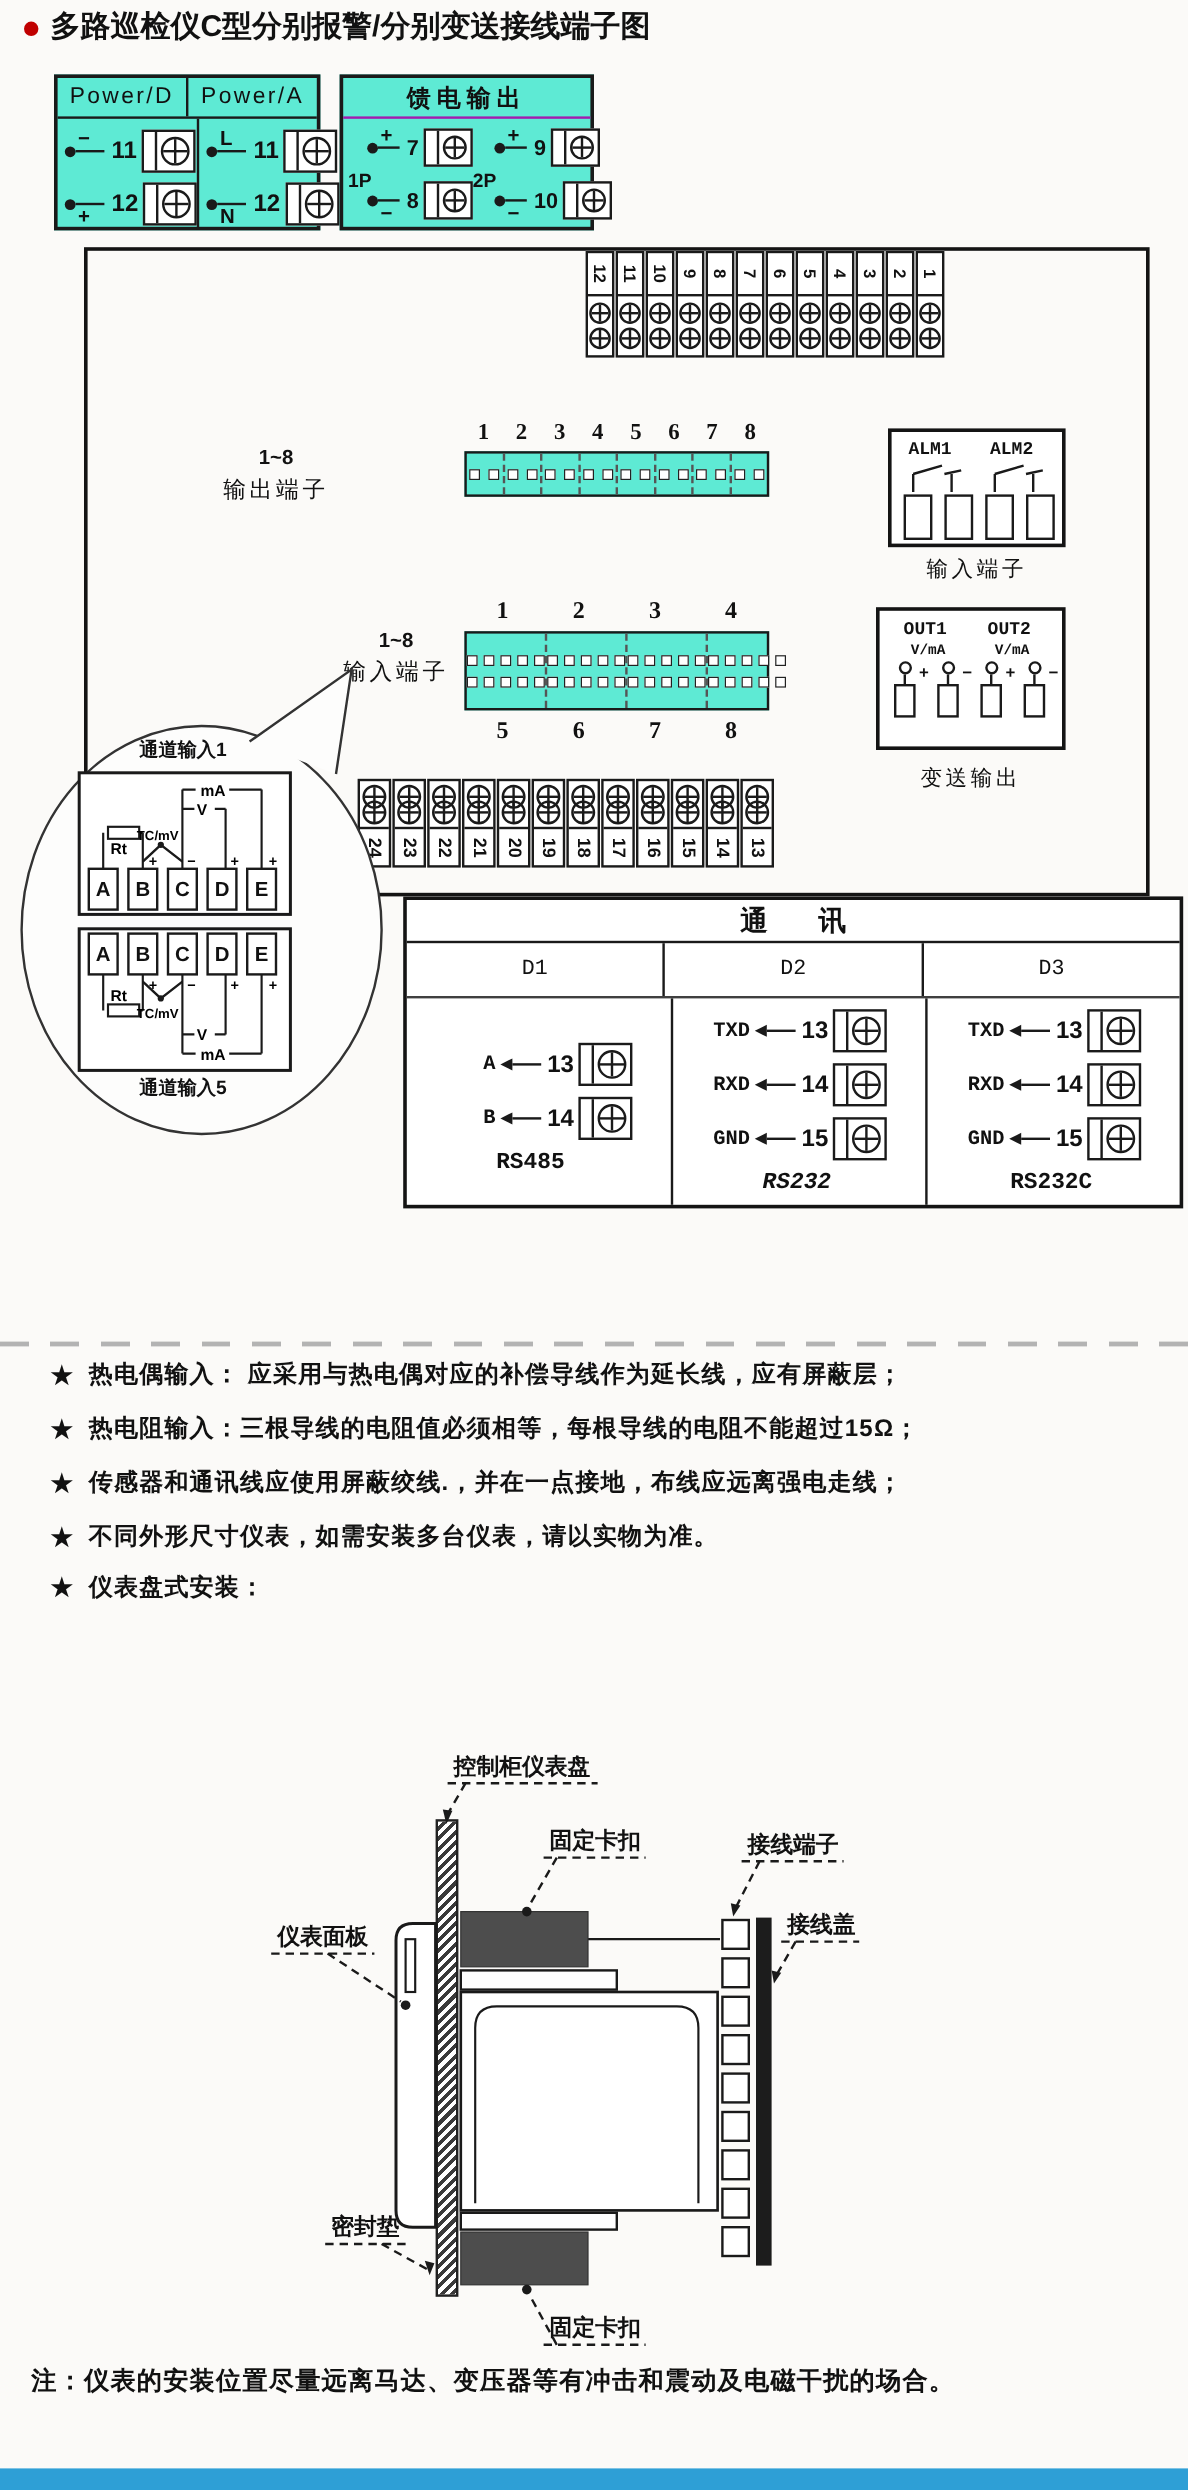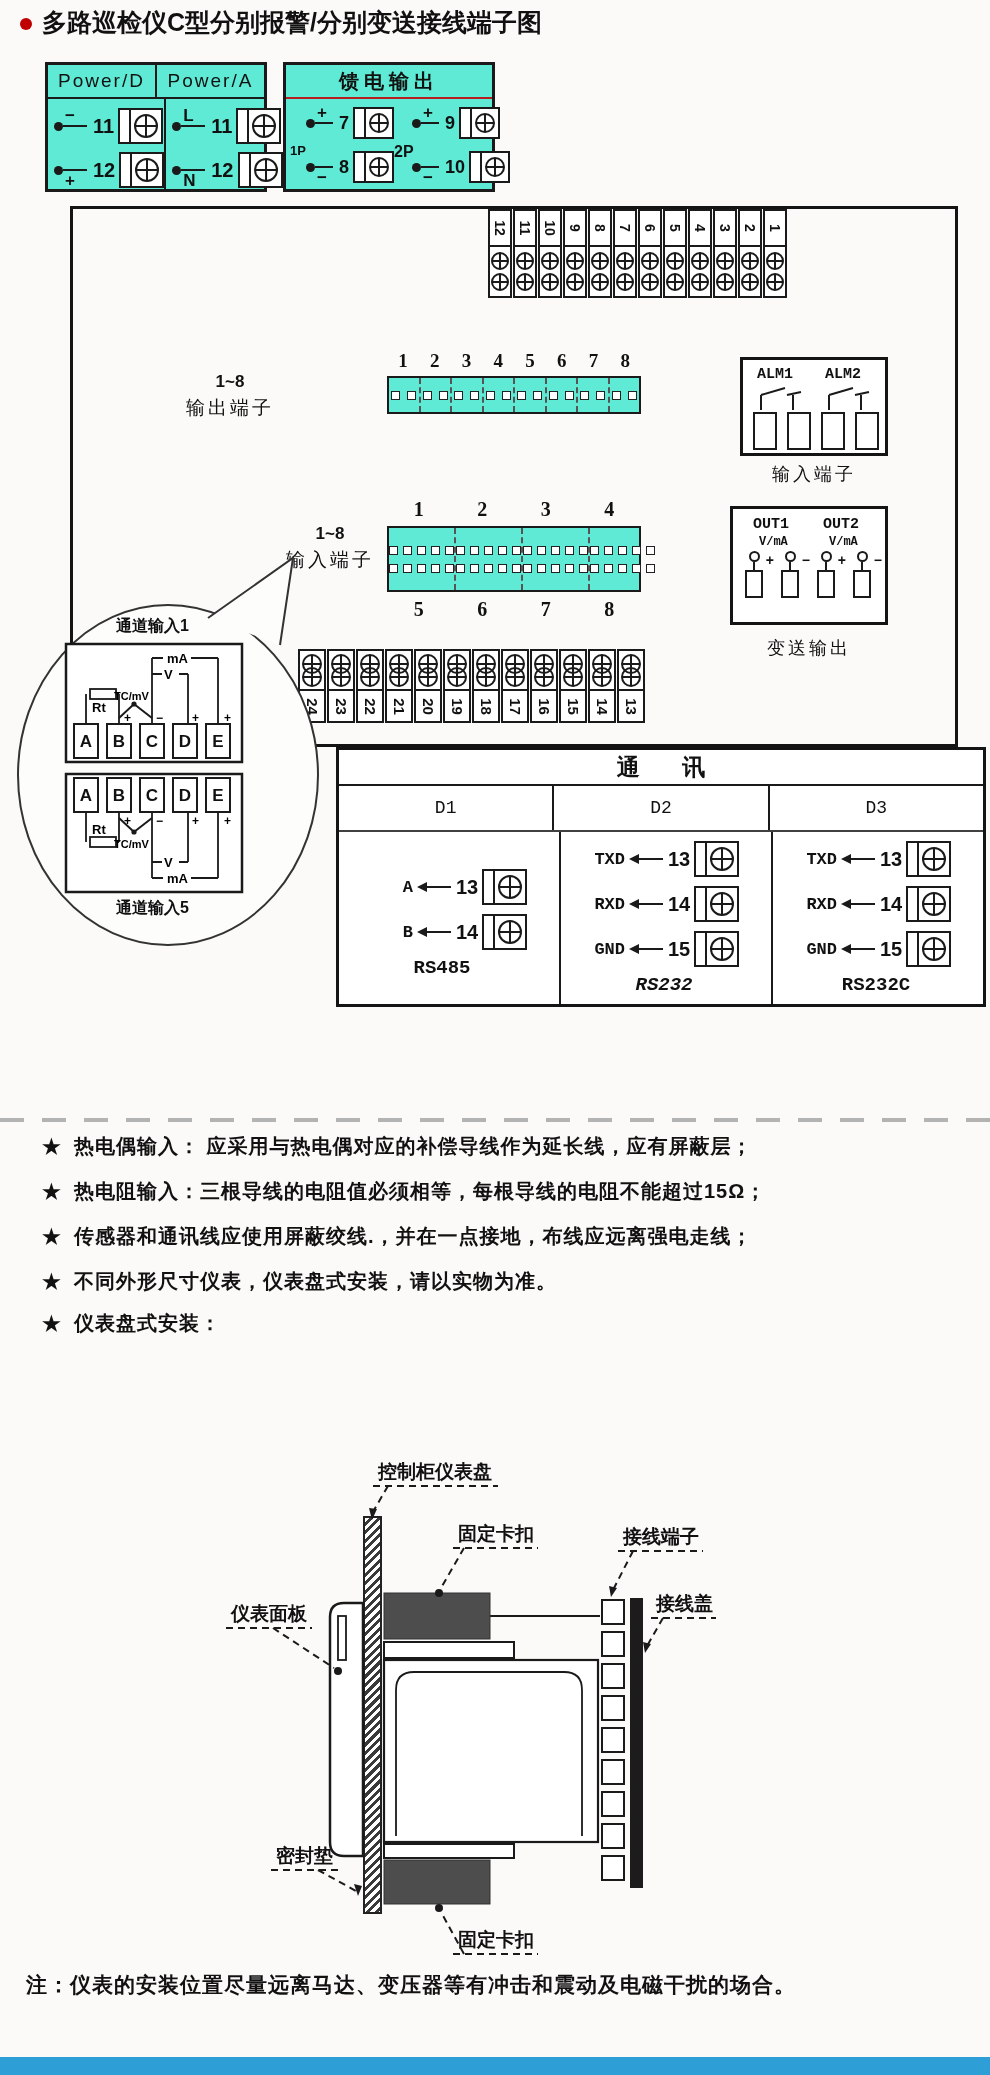--- a/index.html
+++ b/index.html
@@ -132,23 +132,23 @@
           <span class="termbox">
               <i class="tsep"></i>
               <i class="screw"></i>
             </span>
         </div>
         </div>
     </div>
   </div>
 
   <div class="abs bx" style="left:283px;top:62px;width:212px;height:130px;border-width:3px;">
-    <div style="height:32px;border-bottom:2px solid #b91c1c;display:flex;align-items:center;justify-content:center;font-size:20px;font-weight:bold;letter-spacing:5px;">馈电输出</div>
+    <div style="height:32px;border-bottom:2px solid #a21caf;display:flex;align-items:center;justify-content:center;font-size:20px;font-weight:bold;letter-spacing:5px;">馈电输出</div>
     <div style="position:relative;height:94px;">
-      <b class="abs" style="left:4px;top:44px;font-size:13px;">1P</b>
+      <b class="abs" style="left:4px;top:44px;font-size:16px;">1P</b>
       <div class="abs sm" style="left:20px;top:4px;display:flex;flex-direction:column;gap:4px;">
           <div class="wrow" style="height:40px;">
           <span class="dot"></span>
           <span class="wire" style="width:18px;">
               <i class="sign">+</i>
             </span>
           <b class="wnum">7</b>
           <span class="termbox">
               <i class="tsep"></i>
               <i class="screw s20"></i>
@@ -801,21 +801,21 @@
   <div class="note" style="top:1178px;width:900px;">
       <span class="star">★</span>
       <span>热电阻输入：三根导线的电阻值必须相等，每根导线的电阻不能超过15Ω；</span>
     </div>
   <div class="note" style="top:1223px;width:900px;">
       <span class="star">★</span>
       <span>传感器和通讯线应使用屏蔽绞线.，并在一点接地，布线应远离强电走线；</span>
     </div>
   <div class="note" style="top:1268px;width:900px;">
       <span class="star">★</span>
-      <span>不同外形尺寸仪表，仪表盘式安装，请以实物为准。</span>
+      <span>不同外形尺寸仪表，如需安装多台仪表，请以实物为准。</span>
     </div>
   <div class="note" style="top:1310px;width:900px;">
       <span class="star">★</span>
       <span>仪表盘式安装：</span>
     </div>
 
 
   <div class="hatch"></div>
   <svg class="abs" style="left:168px;top:1448px;z-index:3;" width="610" height="520" viewBox="0 0 610 520">
 

